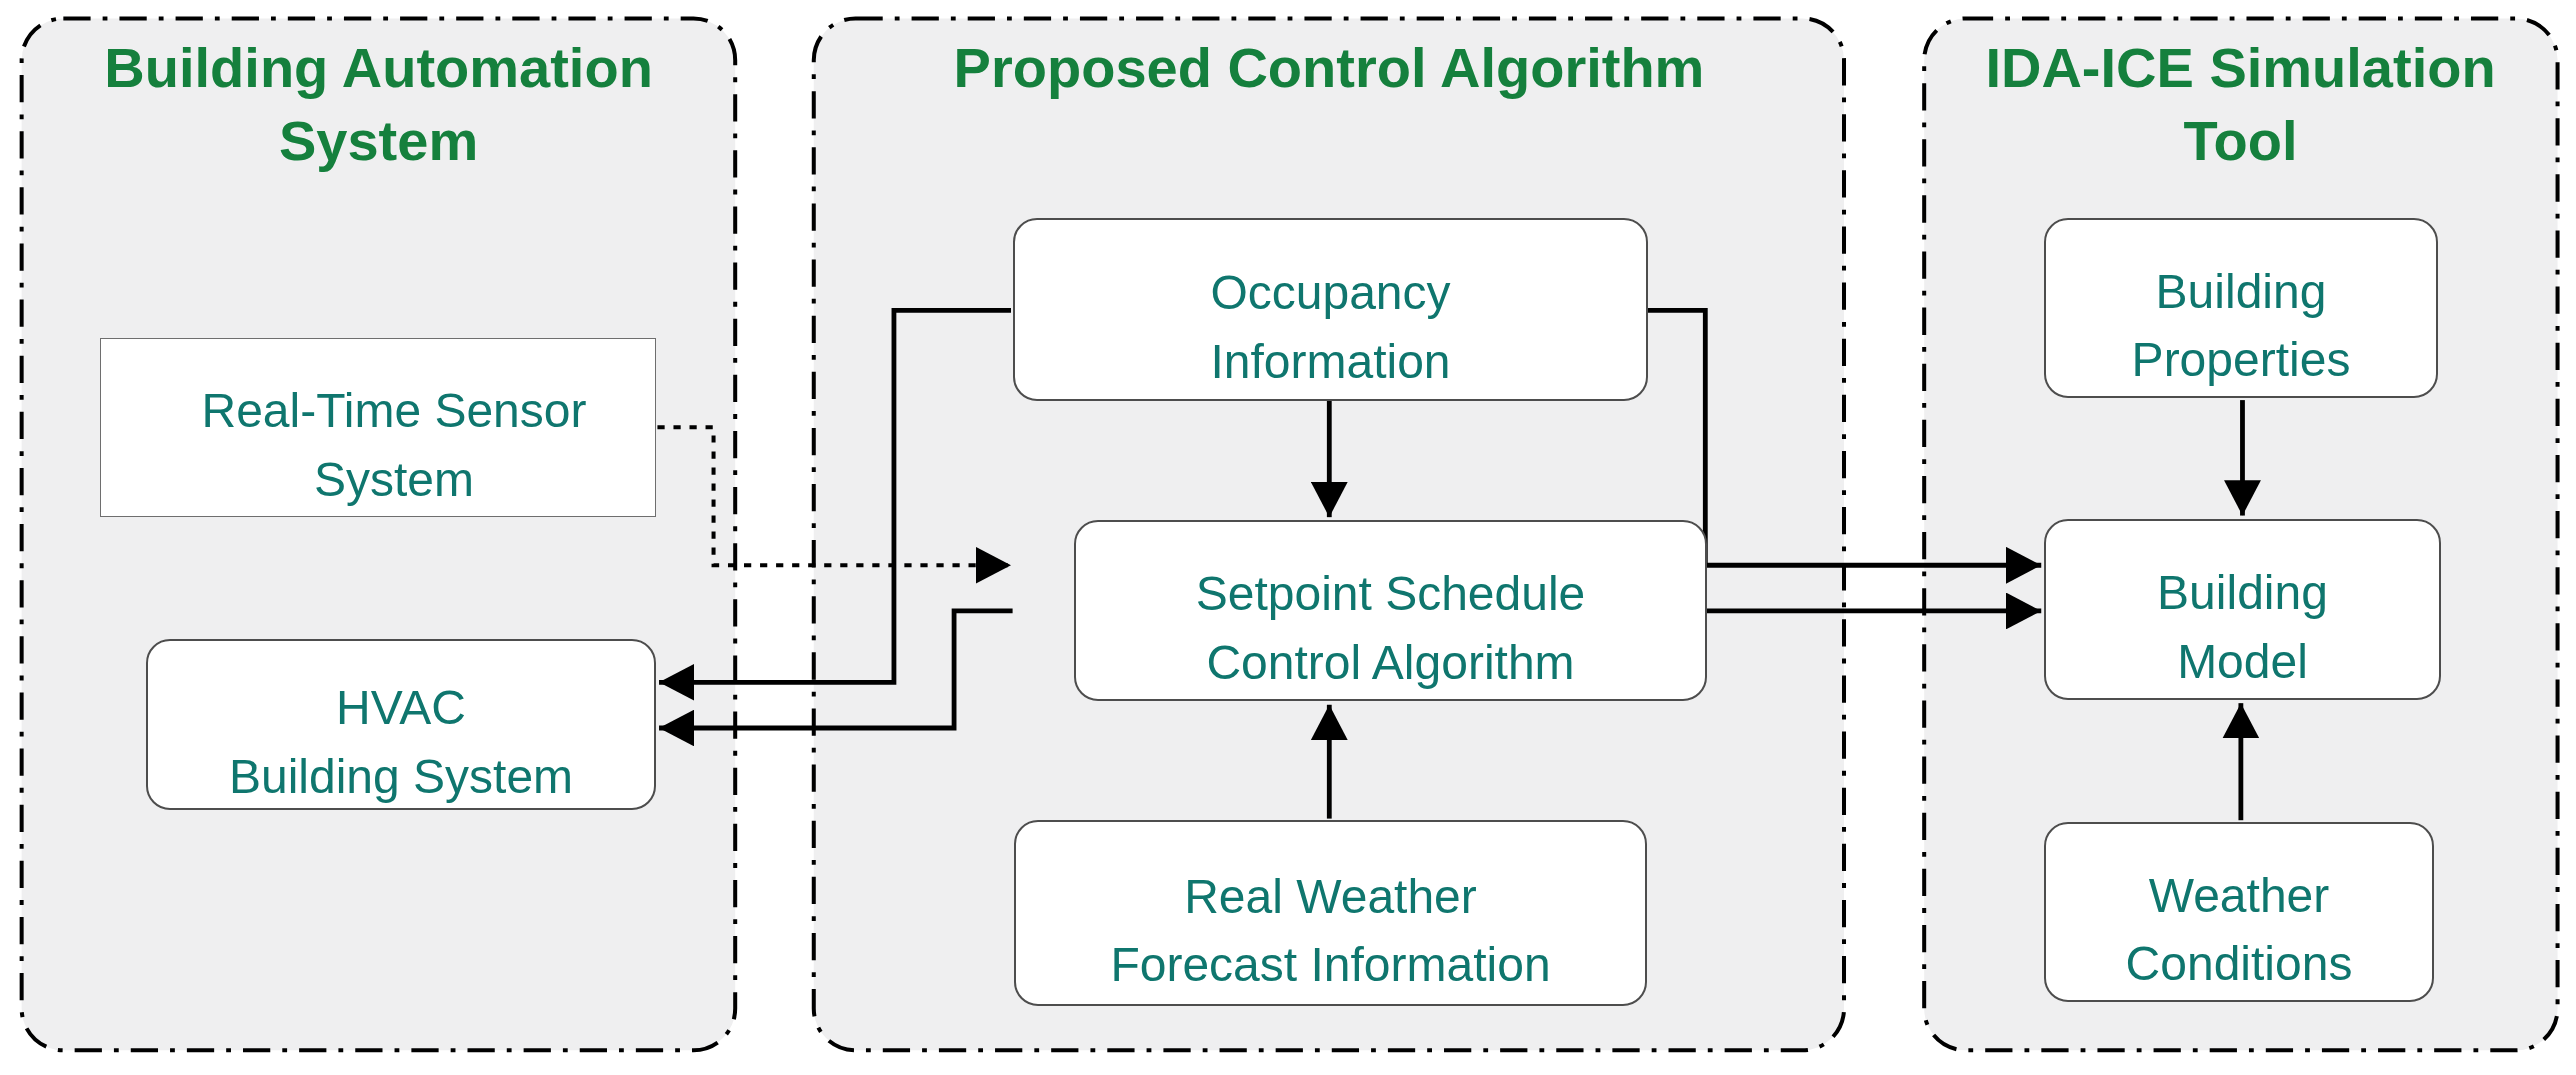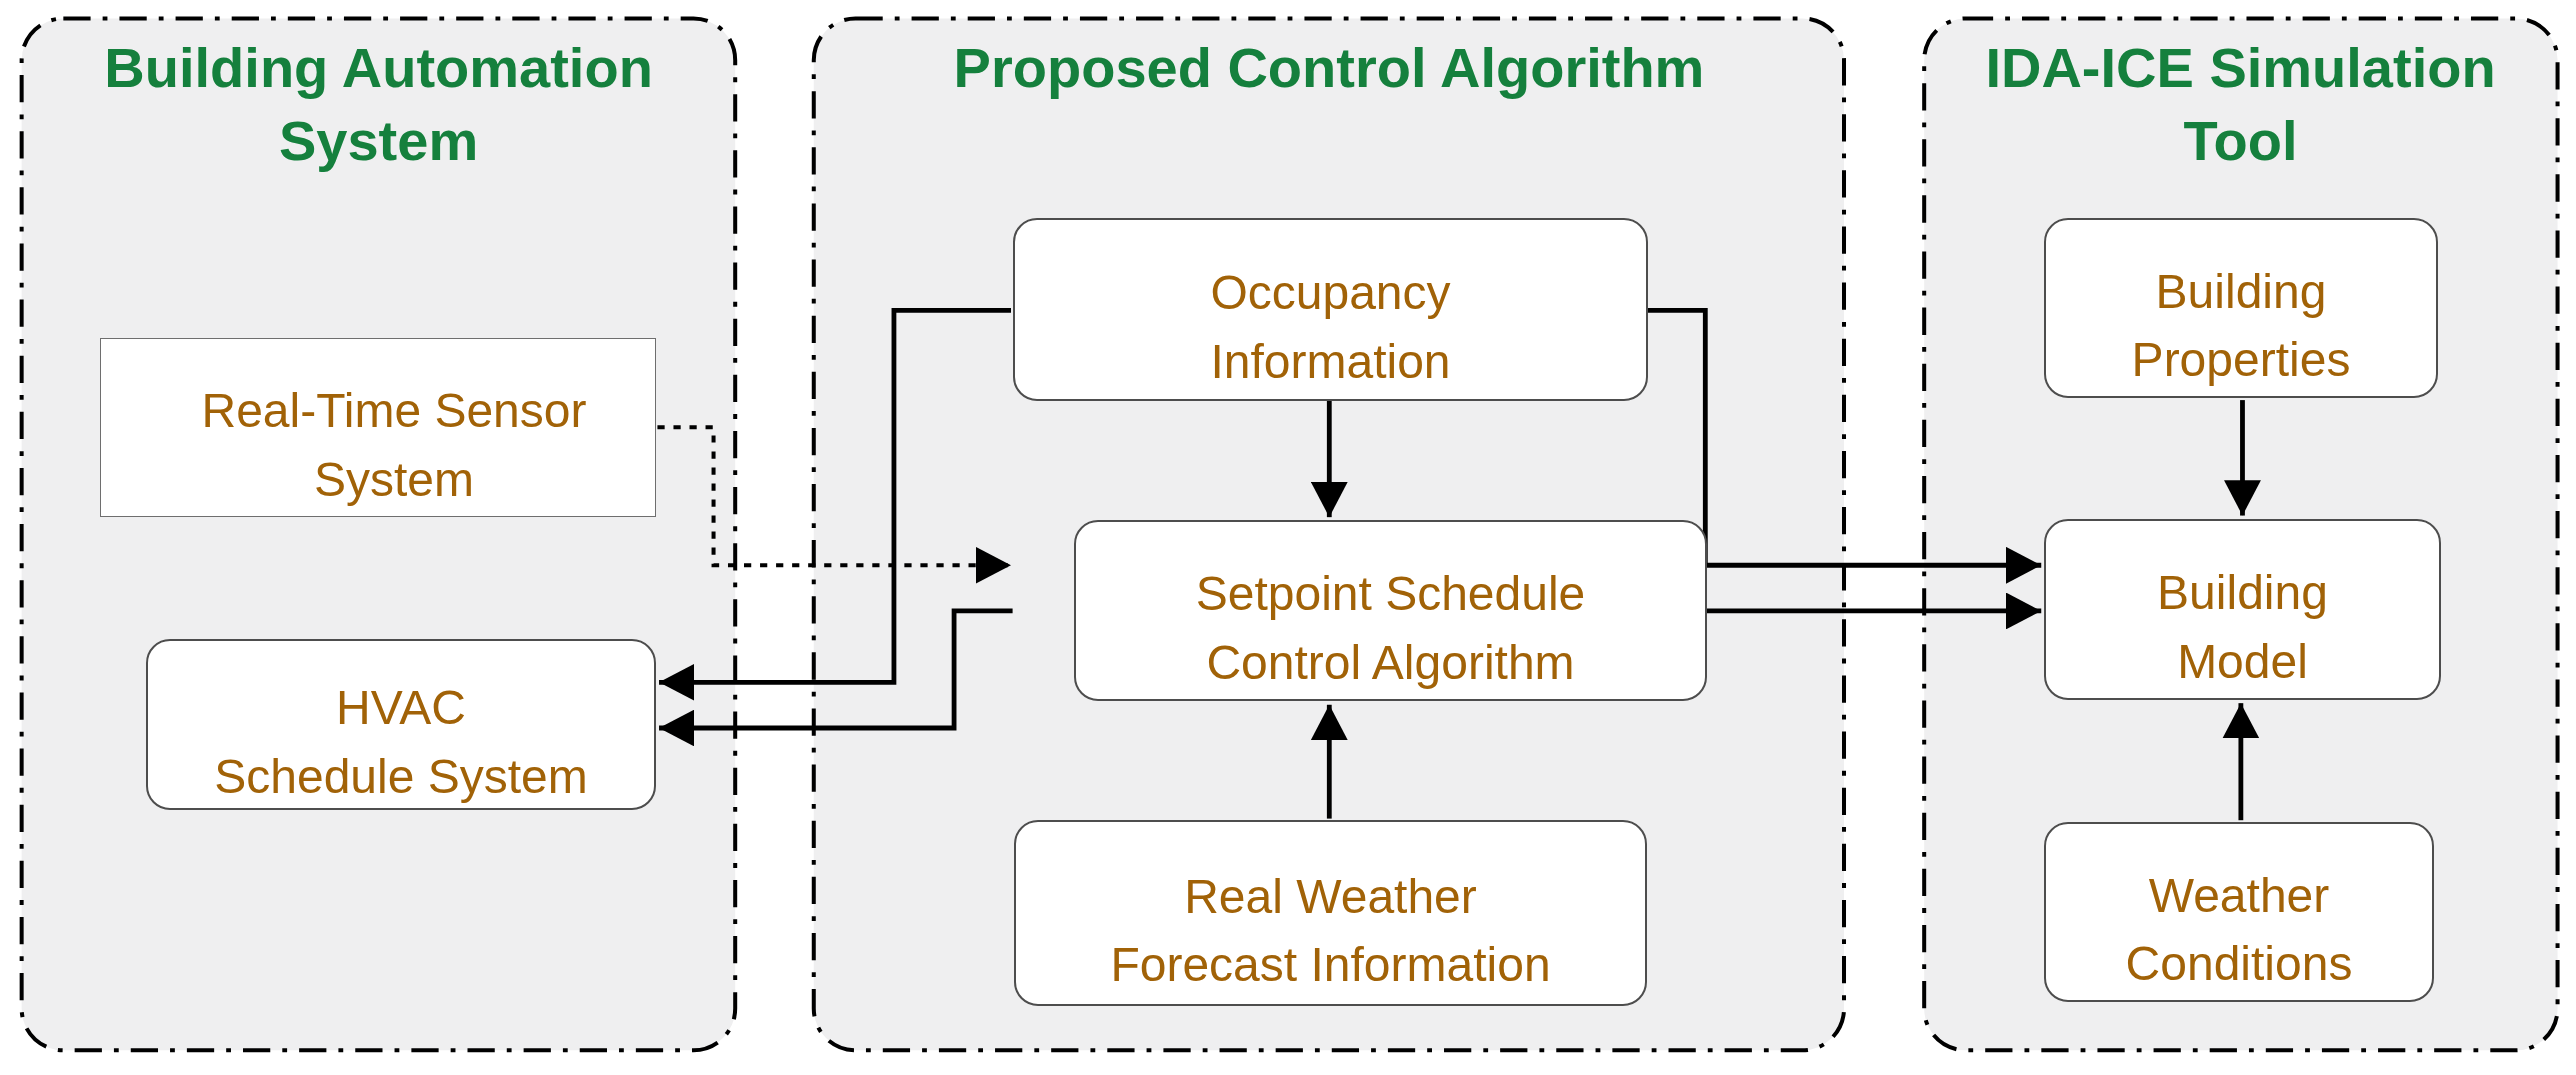--- a/index.html
+++ b/index.html
@@ -29,21 +29,21 @@
     display:flex;
     align-items:center;
     justify-content:center;
     text-align:center;
     box-sizing:border-box;
   }
   .node .label{
     font-size:48px;
     line-height:1.42;
     white-space:pre-line;
-    color:#a16207;
+    color:#0f766e;
     margin-top:36px;
   }
   .rounded{border-radius:24px;}
   .square{border-radius:0;border-width:1.6px;border-color:#6e6e6e;}
 </style>
 </head>
 <body>
 
 <div class="canvas">
 
@@ -75,21 +75,21 @@
   <div class="container-title" style="left:814px;top:30.5px;width:1030px;">Proposed Control Algorithm</div>
   <div class="container-title" style="left:1924px;top:30.5px;width:633px;">IDA-ICE Simulation
 Tool</div>
 
   <div class="node square" style="left:100px;top:338px;width:556px;height:179px;padding-left:32px;">
     <span class="label">Real-Time Sensor
 System</span>
   </div>
   <div class="node rounded" style="left:146px;top:639px;width:510px;height:171px;">
     <span class="label">HVAC
-Schedule System</span>
+Building System</span>
   </div>
 
   <div class="node rounded" style="left:1013px;top:218px;width:635px;height:183px;">
     <span class="label">Occupancy
 Information</span>
   </div>
   <div class="node rounded" style="left:1074px;top:520px;width:633px;height:181px;">
     <span class="label">Setpoint Schedule
 Control Algorithm</span>
   </div>

